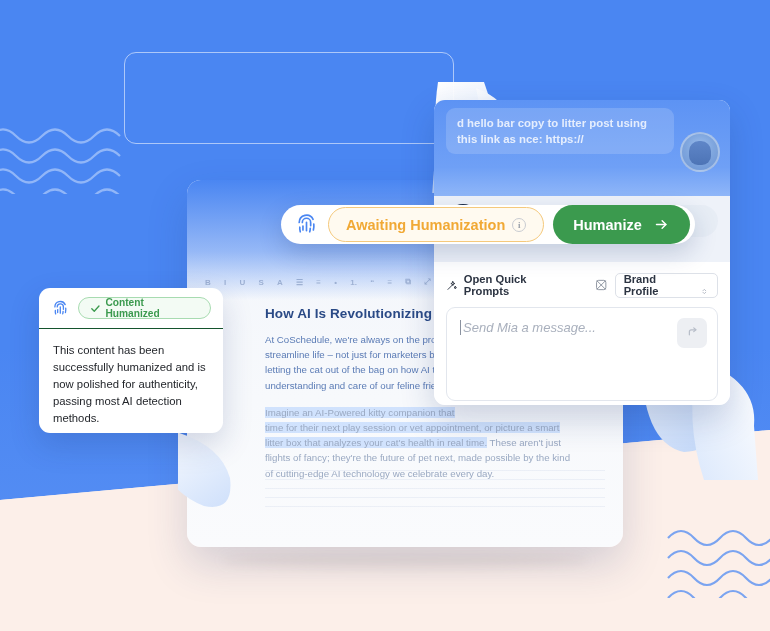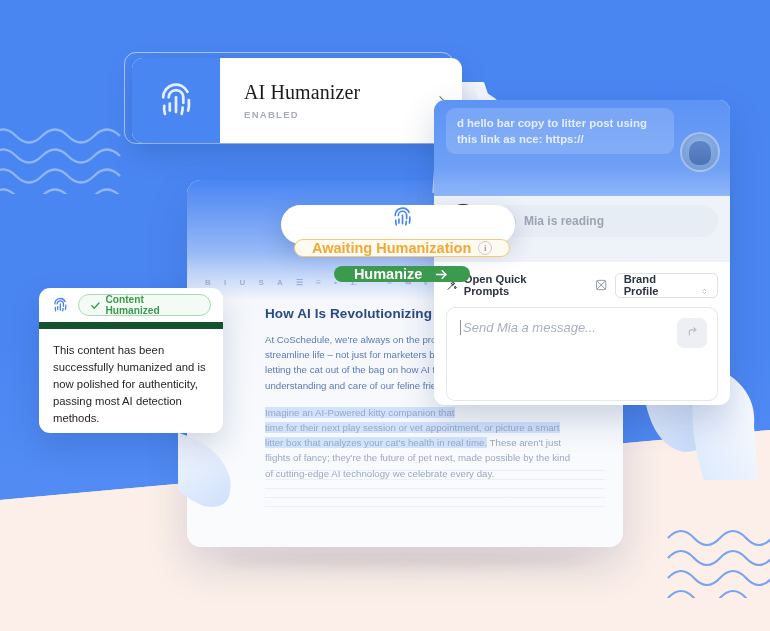--- a/index.html
+++ b/index.html
@@ -116,21 +116,21 @@
   .humanizer-chev {
     width: 42px; display: flex; align-items: center; justify-content: center;
     color: #6c7280;
   }
 
   
   .pill-bar {
     position: absolute; left: 281px; top: 205px;
     height: 39px; border-radius: 25px; background: #fff;
     box-shadow: 0 9px 24px rgba(25,50,110,.20);
-    display: flex; align-items: center; padding: 0 5px 0 13px; gap: 9px; flex-direction: column;
+    display: flex; align-items: center; padding: 0 5px 0 13px; gap: 9px;
   }
   .pill-fp { display: flex; align-items: center; }
   .awaiting-pill {
     height: 35px; border: 1.3px solid #f5c97c; border-radius: 18px;
     background: #fffaf0; color: #f1a935;
     font-size: 14.5px; font-weight: 700;
     display: flex; align-items: center; gap: 7px;
     padding: 0 17px;
   }
   .info-circle {
@@ -150,21 +150,21 @@
   
   .humanized-card {
     position: absolute; left: 39px; top: 288px;
     width: 184px; height: 145px;
     background: #fff; border-radius: 11px;
     box-shadow: 0 12px 30px rgba(30,50,110,.18);
     overflow: hidden;
   }
   .humanized-head {
     height: 41px; display: flex; align-items: center; gap: 8px;
-    padding: 0 12px; border-bottom: 7px solid #14532d;
+    padding: 0 12px; border-bottom: 1px solid #14532d;
   }
   .hum-badge {
     height: 22px; border: 1.1px solid #a7dbb0; border-radius: 11px;
     background: #f3fbf4; color: #3b9a4e;
     font-size: 10.2px; font-weight: 700;
     display: flex; align-items: center; gap: 5px; padding: 0 11px;
   }
   .humanized-body {
     padding: 13px 14px 0 14px;
     font-size: 11.3px; line-height: 17px; color: #23262b;
@@ -363,42 +363,20 @@
       <linearGradient id="pg5" x1="1" y1="0" x2="0" y2="1">
         <stop offset="0%" stop-color="#ffffff"></stop>
           <stop offset="100%" stop-color="#dbe8fc"></stop>
       </linearGradient>
     </defs>
     <path d="M34 -10 Q110 6 118 64 Q122 120 76 122 Q26 112 34 -10 Z" fill="url(#pg4)"></path>
     <path d="M90 30 Q150 50 146 96 L150 150 L96 150 Q76 90 90 30 Z" fill="url(#pg5)"></path>
   </svg>
 
   <div class="ghost-card"></div>
-  <div class="humanizer-card">
-    <div class="humanizer-icon-pane">
-      <svg width="44" height="44" viewBox="0 0 24 24" fill="none" stroke="#e6efff" stroke-width="1.5" stroke-linecap="round">
-        <path d="M5 10a7 7 0 0 1 13.3-3"></path>
-        <path d="M8 10a4 4 0 0 1 8 0v3"></path>
-        <path d="M12 10v8"></path>
-        <path d="M8.6 13.4v3.8"></path>
-        <path d="M15.6 15.6a12 12 0 0 1-.5 3.4"></path>
-        <path d="M5.6 14.6A10 10 0 0 0 6 19"></path>
-        <path d="M19 11.5c.2 2 .1 4-.4 5.8"></path>
-      </svg>
-    </div>
-    <div class="humanizer-text">
-      <div class="humanizer-title">AI Humanizer</div>
-      <div class="humanizer-sub">ENABLED</div>
-    </div>
-    <div class="humanizer-chev">
-      <svg width="13" height="13" viewBox="0 0 24 24" fill="none" stroke="currentColor" stroke-width="2" stroke-linecap="round">
-          <path d="M9 5l7 7-7 7"></path>
-        </svg>
-    </div>
-  </div>
 
   <div class="chat-panel">
     <div class="chat-top">
       <div class="chat-bubble">d hello bar copy to litter post using this link as nce: https://</div>
       <div class="chat-avatar">
         <div class="avatar-face"></div>
       </div>
     </div>
     <div class="chat-mid">
       <div class="mia-avatar">

